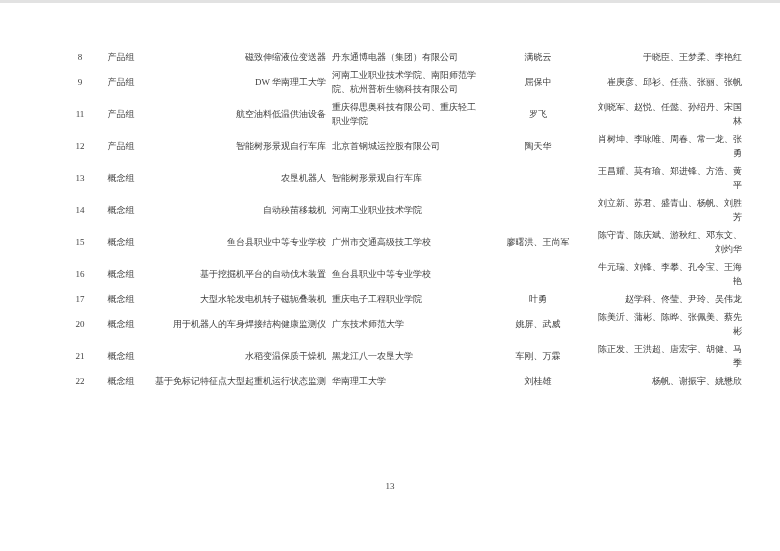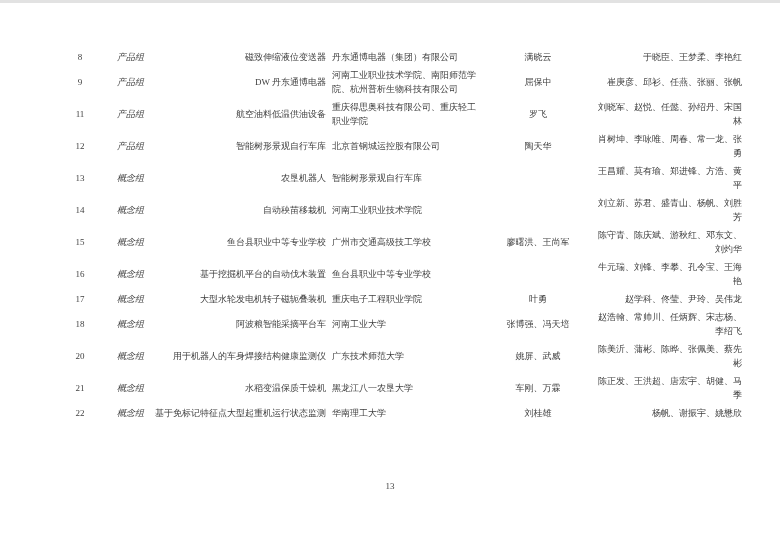--- a/index.html
+++ b/index.html
@@ -34,21 +34,21 @@
   }
   td {
     font-size: 9px;
     line-height: 14px;
     color: #3f3f3f;
     padding: 2px 0;
     vertical-align: middle;
     word-break: break-all;
   }
   td.c-no      { width: 36px;  text-align: center; }
-  td.c-group   { width: 46px;  text-align: right; font-style: italic; }
+  td.c-group   { width: 46px;  text-align: center; }
   td.c-project { width: 182px; text-align: right; padding-right: 6px; }
   td.c-inst    { width: 150px; text-align: left; padding-right: 8px; }
   td.c-advisor { width: 96px;  text-align: center; }
   td.c-members { width: 146px; text-align: right; padding-left: 10px; }
   .page-number {
     position: absolute;
     top: 481px;
     left: 0;
     width: 780px;
     text-align: center;
@@ -69,21 +69,21 @@
         <td class="c-no">8</td>
         <td class="c-group">产品组</td>
         <td class="c-project">磁致伸缩液位变送器</td>
         <td class="c-inst">丹东通博电器（集团）有限公司</td>
         <td class="c-advisor">满晓云</td>
         <td class="c-members">于晓臣、王梦柔、李艳红</td>
       </tr>
         <tr>
         <td class="c-no">9</td>
         <td class="c-group">产品组</td>
-        <td class="c-project">DW 丹东通博电器</td>
+        <td class="c-project">DW 华南理工大学</td>
         <td class="c-inst">河南工业职业技术学院、南阳师范学院、杭州普析生物科技有限公司</td>
         <td class="c-advisor">屈保中</td>
         <td class="c-members">崔庚彦、邱衫、任燕、张丽、张帆</td>
       </tr>
         <tr>
         <td class="c-no">11</td>
         <td class="c-group">产品组</td>
         <td class="c-project">航空油料低温供油设备</td>
         <td class="c-inst">重庆得思奥科技有限公司、重庆轻工职业学院</td>
         <td class="c-advisor">罗飞</td>
@@ -131,28 +131,20 @@
       </tr>
         <tr>
         <td class="c-no">17</td>
         <td class="c-group">概念组</td>
         <td class="c-project">大型水轮发电机转子磁轭叠装机</td>
         <td class="c-inst">重庆电子工程职业学院</td>
         <td class="c-advisor">叶勇</td>
         <td class="c-members">赵学科、佟莹、尹玲、吴伟龙</td>
       </tr>
         <tr>
-        <td class="c-no">18</td>
-        <td class="c-group">概念组</td>
-        <td class="c-project">阿波粮智能采摘平台车</td>
-        <td class="c-inst">河南工业大学</td>
-        <td class="c-advisor">张博强、冯天培</td>
-        <td class="c-members">赵浩翰、常帅川、任炳辉、宋志杨、李绍飞</td>
-      </tr>
-        <tr>
         <td class="c-no">20</td>
         <td class="c-group">概念组</td>
         <td class="c-project">用于机器人的车身焊接结构健康监测仪</td>
         <td class="c-inst">广东技术师范大学</td>
         <td class="c-advisor">姚屏、武威</td>
         <td class="c-members">陈美沂、蒲彬、陈晔、张佩美、蔡先彬</td>
       </tr>
         <tr>
         <td class="c-no">21</td>
         <td class="c-group">概念组</td>

